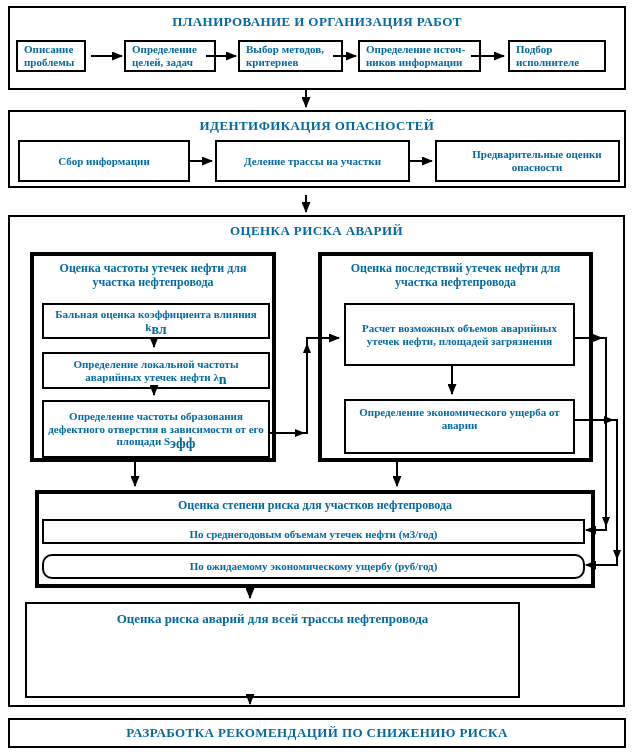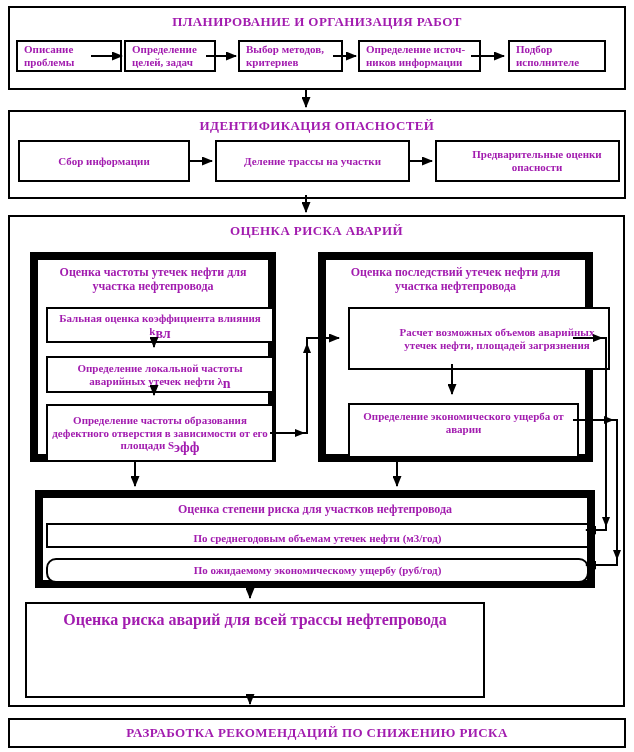--- a/index.html
+++ b/index.html
@@ -1,23 +1,23 @@
 <!DOCTYPE html>
 <html><head>
 <meta charset="utf-8">
 <style>
   html,body{margin:0;padding:0;background:#ffffff;}
   .stage{
     position:relative;width:634px;height:752px;background:#ffffff;
-    font-family:"Liberation Serif","DejaVu Serif",serif;font-weight:bold;color:#a21caf;
+    font-family:"Liberation Serif","DejaVu Serif",serif;font-weight:bold;color:#0369a1;
     overflow:hidden;
   }
   .sec{position:absolute;border:2px solid #000;background:#ffffff;box-sizing:border-box;}
   .sec-title{position:absolute;left:0;right:0;text-align:center;font-size:13px;letter-spacing:.4px;white-space:nowrap;}
-  .panel{position:absolute;border:8px solid #000000;background:#ffffff;box-sizing:border-box;}
+  .panel{position:absolute;border:4px solid #000000;background:#ffffff;box-sizing:border-box;}
   .panel-title{position:absolute;left:0;right:0;text-align:center;font-size:12px;line-height:1.2;}
   .box{
     position:absolute;border:2px solid #000;background:#ffffff;box-sizing:border-box;
     display:flex;align-items:center;justify-content:center;
     font-size:11px;line-height:1.18;text-align:center;
   }
   .box .txt{width:100%;padding:1px 4px;box-sizing:border-box;}
   .box.left-al{text-align:left;}
   .box.left-al .txt{padding-left:6px;}
   .box.top-al{align-items:flex-start;}
@@ -25,38 +25,38 @@
   sub{font-size:14px;line-height:0;}
   svg.connectors{position:absolute;left:0;top:0;pointer-events:none;z-index:10;}
 </style>
 </head>
 <body>
 
 <div class="stage">
 
   <div class="sec" style="left:8px;top:6px;width:618px;height:84px;">
     <div class="sec-title" style="top:6px;">ПЛАНИРОВАНИЕ И ОРГАНИЗАЦИЯ РАБОТ</div>
-    <div class="box left-al" style="left:6px;top:32px;width:106px;height:32px;">
+    <div class="box left-al" style="left:6px;top:32px;width:70px;height:32px;">
       <div class="txt">Описание проблемы</div>
     </div>
     <div class="box left-al" style="left:114px;top:32px;width:92px;height:32px;">
       <div class="txt">Определение целей, задач</div>
     </div>
     <div class="box left-al" style="left:228px;top:32px;width:105px;height:32px;">
       <div class="txt">Выбор методов, критериев</div>
     </div>
     <div class="box left-al" style="left:348px;top:32px;width:123px;height:32px;">
       <div class="txt">Определение источ-ников информации</div>
     </div>
     <div class="box left-al" style="left:498px;top:32px;width:98px;height:32px;">
       <div class="txt">Подбор исполнителе</div>
     </div>
   </div>
 
-  <div class="sec" style="left:8px;top:110px;width:618px;height:89px;">
+  <div class="sec" style="left:8px;top:110px;width:618px;height:78px;">
     <div class="sec-title" style="top:6px;">ИДЕНТИФИКАЦИЯ ОПАСНОСТЕЙ</div>
     <div class="box" style="left:8px;top:28px;width:172px;height:42px;">
       <div class="txt">Сбор информации</div>
     </div>
     <div class="box" style="left:205px;top:28px;width:195px;height:42px;">
       <div class="txt">Деление трассы на участки</div>
     </div>
     <div class="box" style="left:425px;top:28px;width:185px;height:42px;padding-left:19px;">
       <div class="txt">Предварительные оценки опасности</div>
     </div>
@@ -73,39 +73,39 @@
       <div class="box" style="left:8px;top:96px;width:228px;height:37px;">
         <div class="txt"><span>Определение локальной частоты аварийных утечек нефти</span> <span>λ</span><sub>n</sub></div>
       </div>
       <div class="box" style="left:8px;top:144px;width:228px;height:58px;">
         <div class="txt"><span>Определение частоты образования дефектного отверстия в зависимости от его площади</span> <span>S</span><sub>эфф</sub></div>
       </div>
     </div>
 
     <div class="panel" style="left:308px;top:35px;width:275px;height:210px;">
       <div class="panel-title" style="top:5px;padding:0 12px;">Оценка последствий утечек нефти для участка нефтепровода</div>
-      <div class="box" style="left:22px;top:47px;width:262px;height:63px;padding-left:36px;">
+      <div class="box" style="left:22px;top:47px;width:231px;height:63px;">
         <div class="txt">Расчет возможных объемов аварийных утечек нефти, площадей загрязнения</div>
       </div>
       <div class="box top-al" style="left:22px;top:143px;width:231px;height:55px;">
         <div class="txt">Определение экономического ущерба от аварии</div>
       </div>
     </div>
 
     <div class="panel" style="left:25px;top:273px;width:560px;height:98px;">
       <div class="panel-title" style="top:4px;">Оценка степени риска для участков нефтепровода</div>
       <div class="box" style="left:3px;top:25px;width:543px;height:25px;align-items:flex-end;">
         <div class="txt">По среднегодовым объемам утечек нефти (м3/год)</div>
       </div>
       <div class="box" style="left:3px;top:60px;width:543px;height:25px;border-radius:10px;">
         <div class="txt">По ожидаемому экономическому ущербу (руб/год)</div>
       </div>
     </div>
 
-    <div class="box top-al" style="left:15px;top:385px;width:460px;height:96px;font-size:16px;">
+    <div class="box top-al" style="left:15px;top:385px;width:495px;height:96px;font-size:13px;">
       <div class="txt" style="padding-top:7px;">Оценка риска аварий для всей трассы нефтепровода</div>
     </div>
   </div>
 
   <div class="sec" style="left:8px;top:718px;width:618px;height:30px;">
     <div class="sec-title" style="top:5px;">РАЗРАБОТКА РЕКОМЕНДАЦИЙ ПО СНИЖЕНИЮ РИСКА</div>
   </div>
 
   <svg class="connectors" width="634" height="752" viewBox="0 0 634 752">
     <defs>

